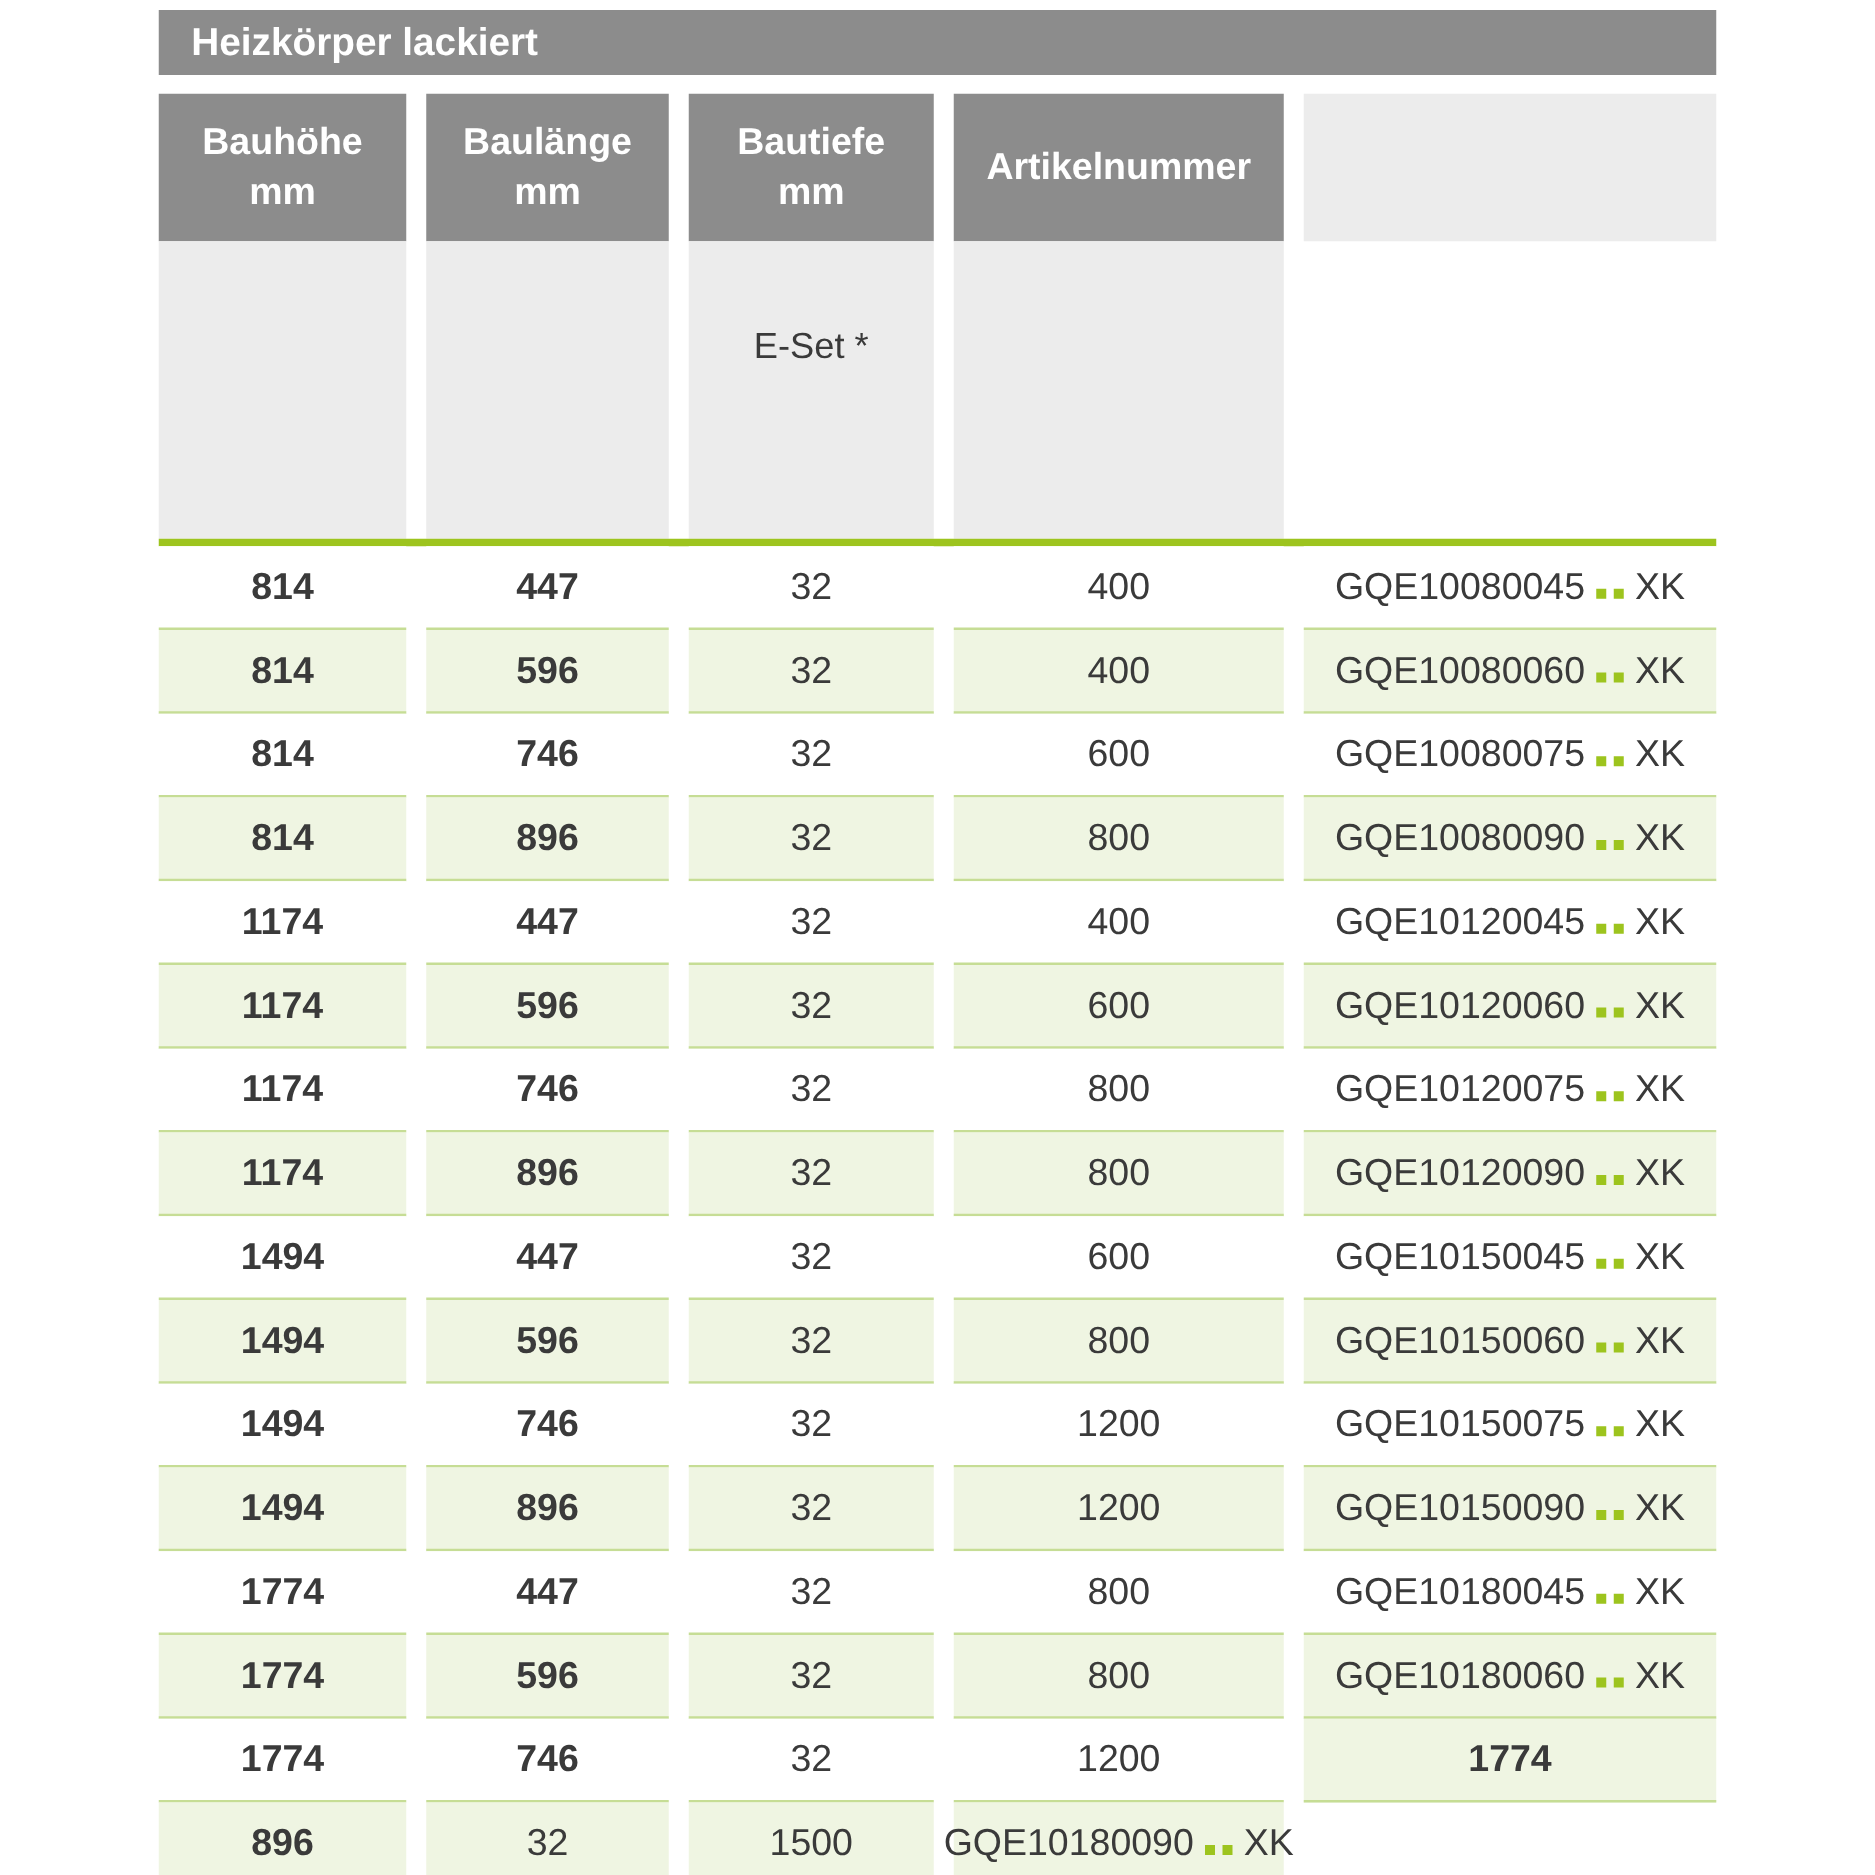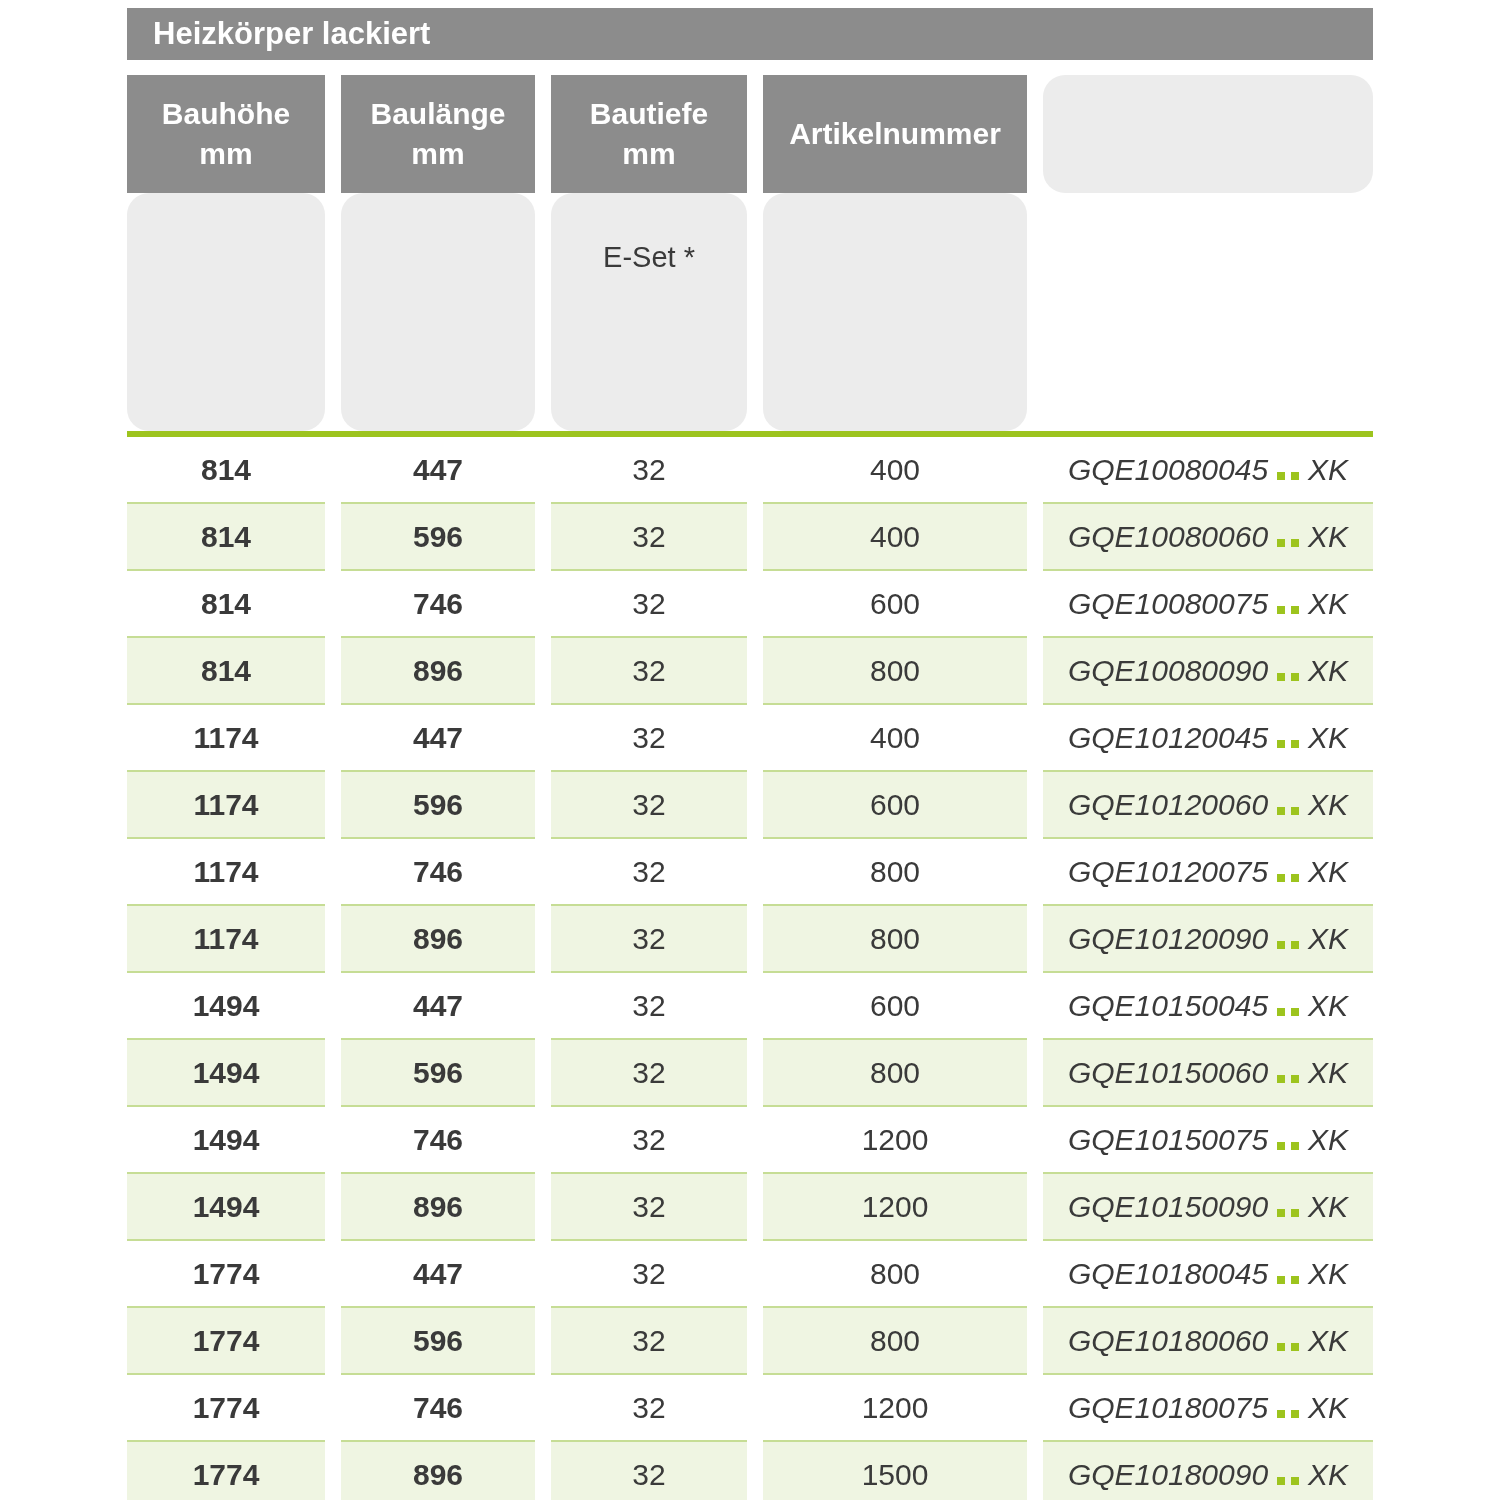--- a/index.html
+++ b/index.html
@@ -46,39 +46,38 @@
     text-align: center;
   }
 
   .scell {
     background: var(--subheader-gray, #ececec);
     color: var(--text-dark, #3c3c3c);
     font-size: 29px;
     display: flex;
     justify-content: center;
     align-items: flex-start;
-    padding-top: 48px;
-    border-radius: 22px;
+    padding-top: 68px;
   }
 
   .greenline { grid-column: 1 / -1; background: var(--accent-green, #9dc41e); }
 
   .dcell {
     display: flex;
     align-items: center;
     justify-content: center;
     font-size: 30px;
     color: var(--text-dark, #3c3c3c);
     border-bottom: 2px solid var(--separator-green, #c6dd95);
     background: #ffffff;
   }
   .dcell.alt { background: var(--row-alt-green, #eff5e2); }
   .dcell.bold { font-weight: bold; }
 
-  .artikel-text { white-space: nowrap; font-style: italic; }
+  .artikel-text { white-space: nowrap; }
   .dots { display: inline-block; margin: 0 6px; }
   .dot {
     display: inline-block;
     width: 8px;
     height: 8px;
     margin: 0 3px;
     background: var(--accent-green, #9dc41e);
   }
   span:empty { display: none; }
 </style>
@@ -225,23 +224,20 @@
   <div class="dcell alt">32</div>
   <div class="dcell alt">800</div>
   <div class="dcell alt">
     <span class="artikel-text"><span>GQE10180060</span><span class="dots"><i class="dot"></i><i class="dot"></i></span><span>XK</span></span>
   </div>
 
   <div class="dcell bold">1774</div>
   <div class="dcell bold">746</div>
   <div class="dcell">32</div>
   <div class="dcell">1200</div>
-  <div class="dcell">
-    <span class="artikel-text"><span>GQE10180075</span><span class="dots"><i class="dot"></i><i class="dot"></i></span><span>XK</span></span>
-  </div>
 
   <div class="dcell bold alt">1774</div>
   <div class="dcell bold alt">896</div>
   <div class="dcell alt">32</div>
   <div class="dcell alt">1500</div>
   <div class="dcell alt">
     <span class="artikel-text"><span>GQE10180090</span><span class="dots"><i class="dot"></i><i class="dot"></i></span><span>XK</span></span>
   </div>
 </div>
 </div>

